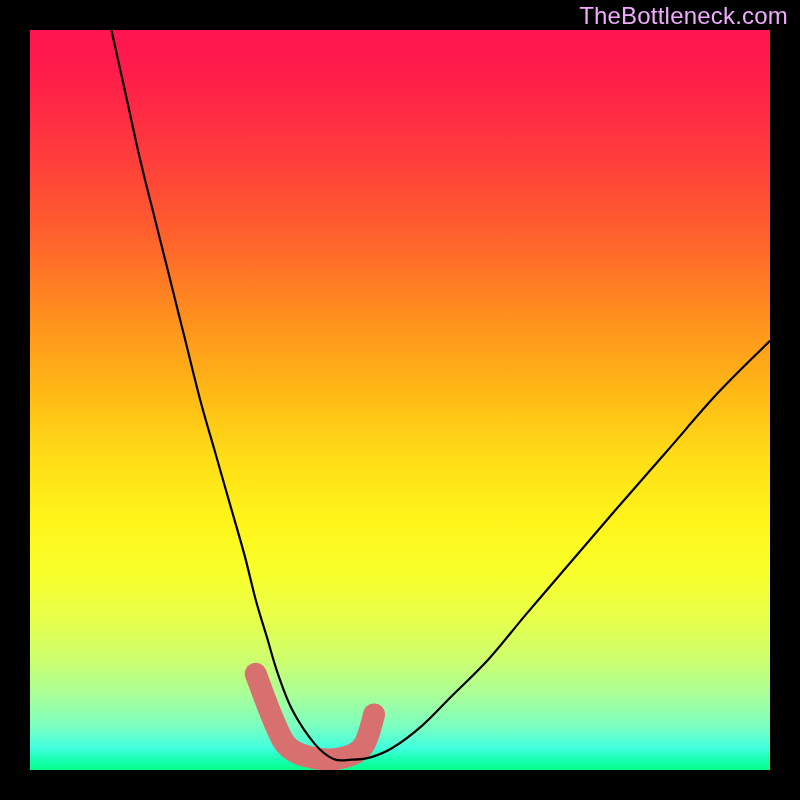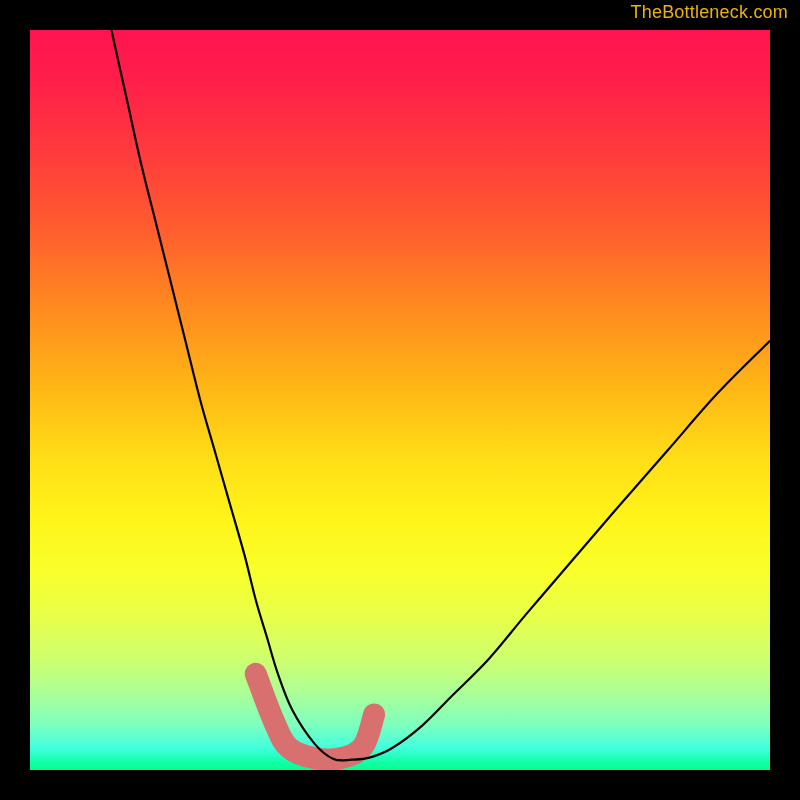--- a/index.html
+++ b/index.html
@@ -16,22 +16,22 @@
     left: 0;
     top: 0;
     width: 800px;
     height: 800px;
     background: #000;
   }
   .watermark {
     position: absolute;
     top: 2px;
     right: 12px;
-    color: #eab308;
-    font-size: 18px;
+    color: #f0abfc;
+    font-size: 24px;
     letter-spacing: 0.2px;
     font-weight: 500;
     z-index: 50;
   }
   .plot-area {
     position: absolute;
     left: 30px;
     top: 30px;
     width: 740px;
     height: 740px;

